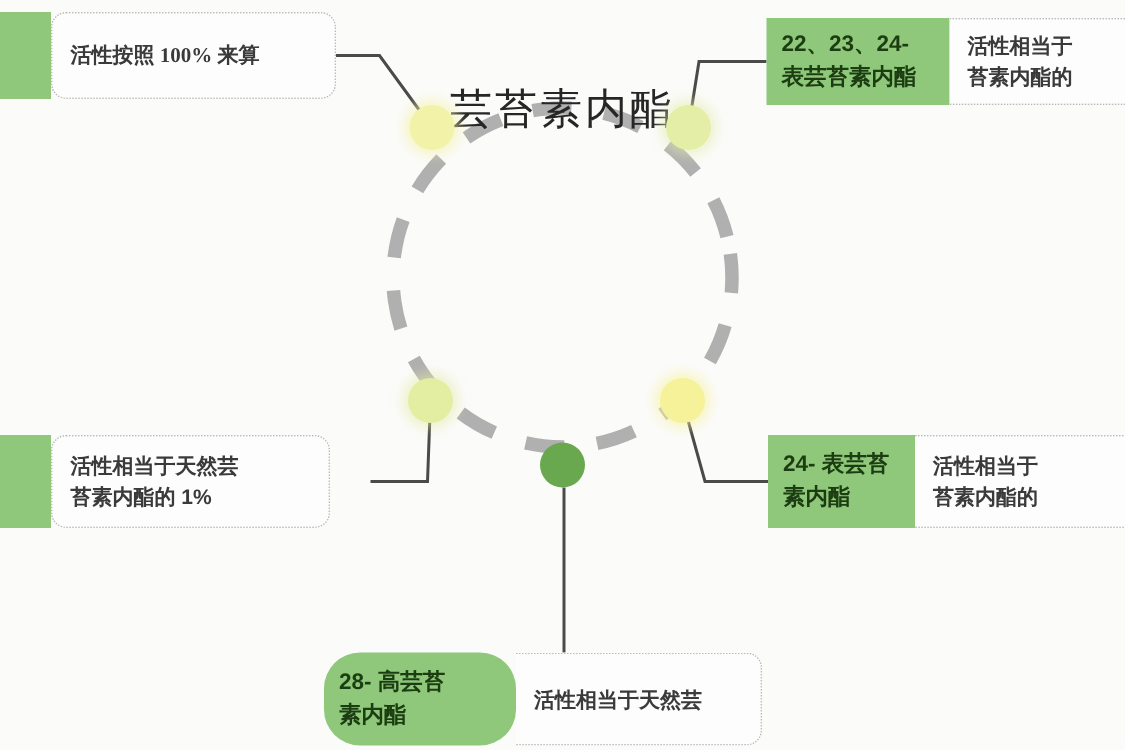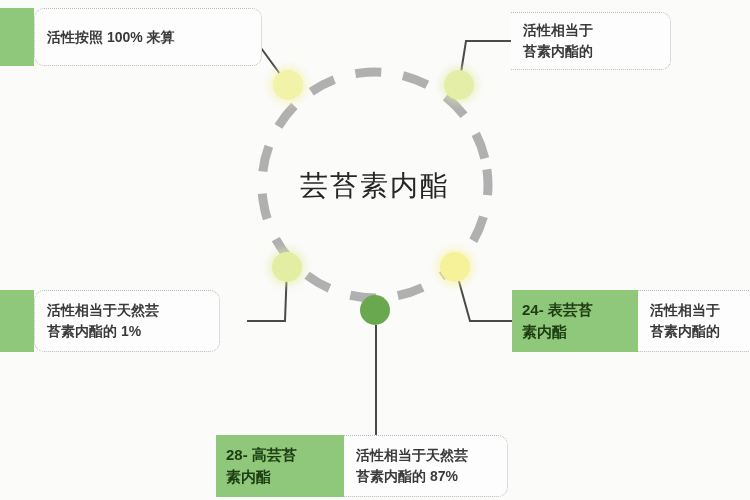--- a/index.html
+++ b/index.html
@@ -9,21 +9,21 @@
     font-family:"Liberation Sans","DejaVu Sans",sans-serif;
     position:relative;
   }
   #stage{position:absolute;inset:0;}
 
   
   .ring{position:absolute;left:245px;top:55px;width:260px;height:260px;}
   .ring svg{display:block;}
   .center-text{
     position:absolute;left:245px;top:55px;width:260px;height:260px;
-    display:flex;flex-direction:column;justify-content:center;
+    display:flex;flex-direction:row;justify-content:center;
     color:#262626;text-align:center;pointer-events:none;
   }
   .center-line1{font-size:28px;letter-spacing:2px;line-height:1.25;font-weight:400;}
   .center-line2{font-size:34px;letter-spacing:2px;line-height:1.3;font-weight:700;margin-top:2px;}
 
   
   .node{position:absolute;width:30px;height:30px;border-radius:50%;}
   .node.n1{left:273px;top:70px;background:#f2f2a8;box-shadow:0 0 7px 4px rgba(242,242,168,.55);}
   .node.n2{left:444px;top:70px;background:#e4eea7;box-shadow:0 0 7px 4px rgba(228,238,167,.5);}
   .node.n3{left:272px;top:252px;background:#e3eea3;box-shadow:0 0 7px 4px rgba(227,238,163,.5);}
@@ -45,36 +45,36 @@
     background:#fdfdfd;border:1px dotted #b9b9b9;border-left:none;
     color:#3a3a3a;font-size:14px;line-height:1.5;font-weight:700;
     padding:8px 12px;display:flex;flex-direction:column;justify-content:center;
     border-radius:0 10px 10px 0;box-sizing:border-box;
   }
   .desc.rounded-all{border-left:1px dotted #b9b9b9;border-radius:10px;}
 
   
   #co-top-left{left:-42px;top:8px;}
   #co-top-left .tag{width:76px;}
-  #co-top-left .desc{width:228px;height:58px;}
+  #co-top-left .desc{width:190px;height:58px;font-family:Liberation Serif, serif;}
 
   #co-top-right{left:511px;top:12px;}
   #co-top-right .tag{width:122px;height:58px;}
   #co-top-right .desc{width:160px;height:58px;}
 
   #co-mid-left{left:-40px;top:290px;}
   #co-mid-left .tag{width:74px;height:62px;}
   #co-mid-left .desc{width:186px;height:62px;}
 
   #co-mid-right{left:512px;top:290px;}
-  #co-mid-right .tag{width:126px;height:62px;}
+  #co-mid-right .tag{width:98px;height:62px;}
   #co-mid-right .desc{width:160px;height:62px;}
 
   #co-bottom{left:216px;top:435px;}
-  #co-bottom .tag{width:128px;height:62px;}
+  #co-bottom .tag{width:128px;height:62px;border-radius:24px;}
   #co-bottom .desc{width:164px;height:62px;}
 </style>
 </head>
 <body>
 
 <div id="stage">
 
   <svg class="wires" width="750" height="500">
     <g stroke="#4a4a4a" stroke-width="2" fill="none">
 
@@ -109,20 +109,24 @@
   <div class="callout" id="co-top-left">
     <div class="tag">
       <span>苔素</span>
     </div>
     <div class="desc rounded-all">
       <span>活性按照 100% 来算</span>
     </div>
   </div>
 
   <div class="callout" id="co-top-right">
+    <div class="tag">
+      <span>22、23、24-</span>
+      <span>表芸苔素内酯</span>
+    </div>
     <div class="desc">
       <span>活性相当于</span>
       <span>苔素内酯的</span>
     </div>
   </div>
 
   <div class="callout" id="co-mid-left">
     <div class="tag">
       <span>高芸</span>
       <span>酯</span>
@@ -144,17 +148,16 @@
     </div>
   </div>
 
   <div class="callout" id="co-bottom">
     <div class="tag">
       <span>28- 高芸苔</span>
       <span>素内酯</span>
     </div>
     <div class="desc">
       <span>活性相当于天然芸</span>
-      <span>苔素内酯的 87%</span>
     </div>
   </div>
 
 </div>
 
 </body></html>

